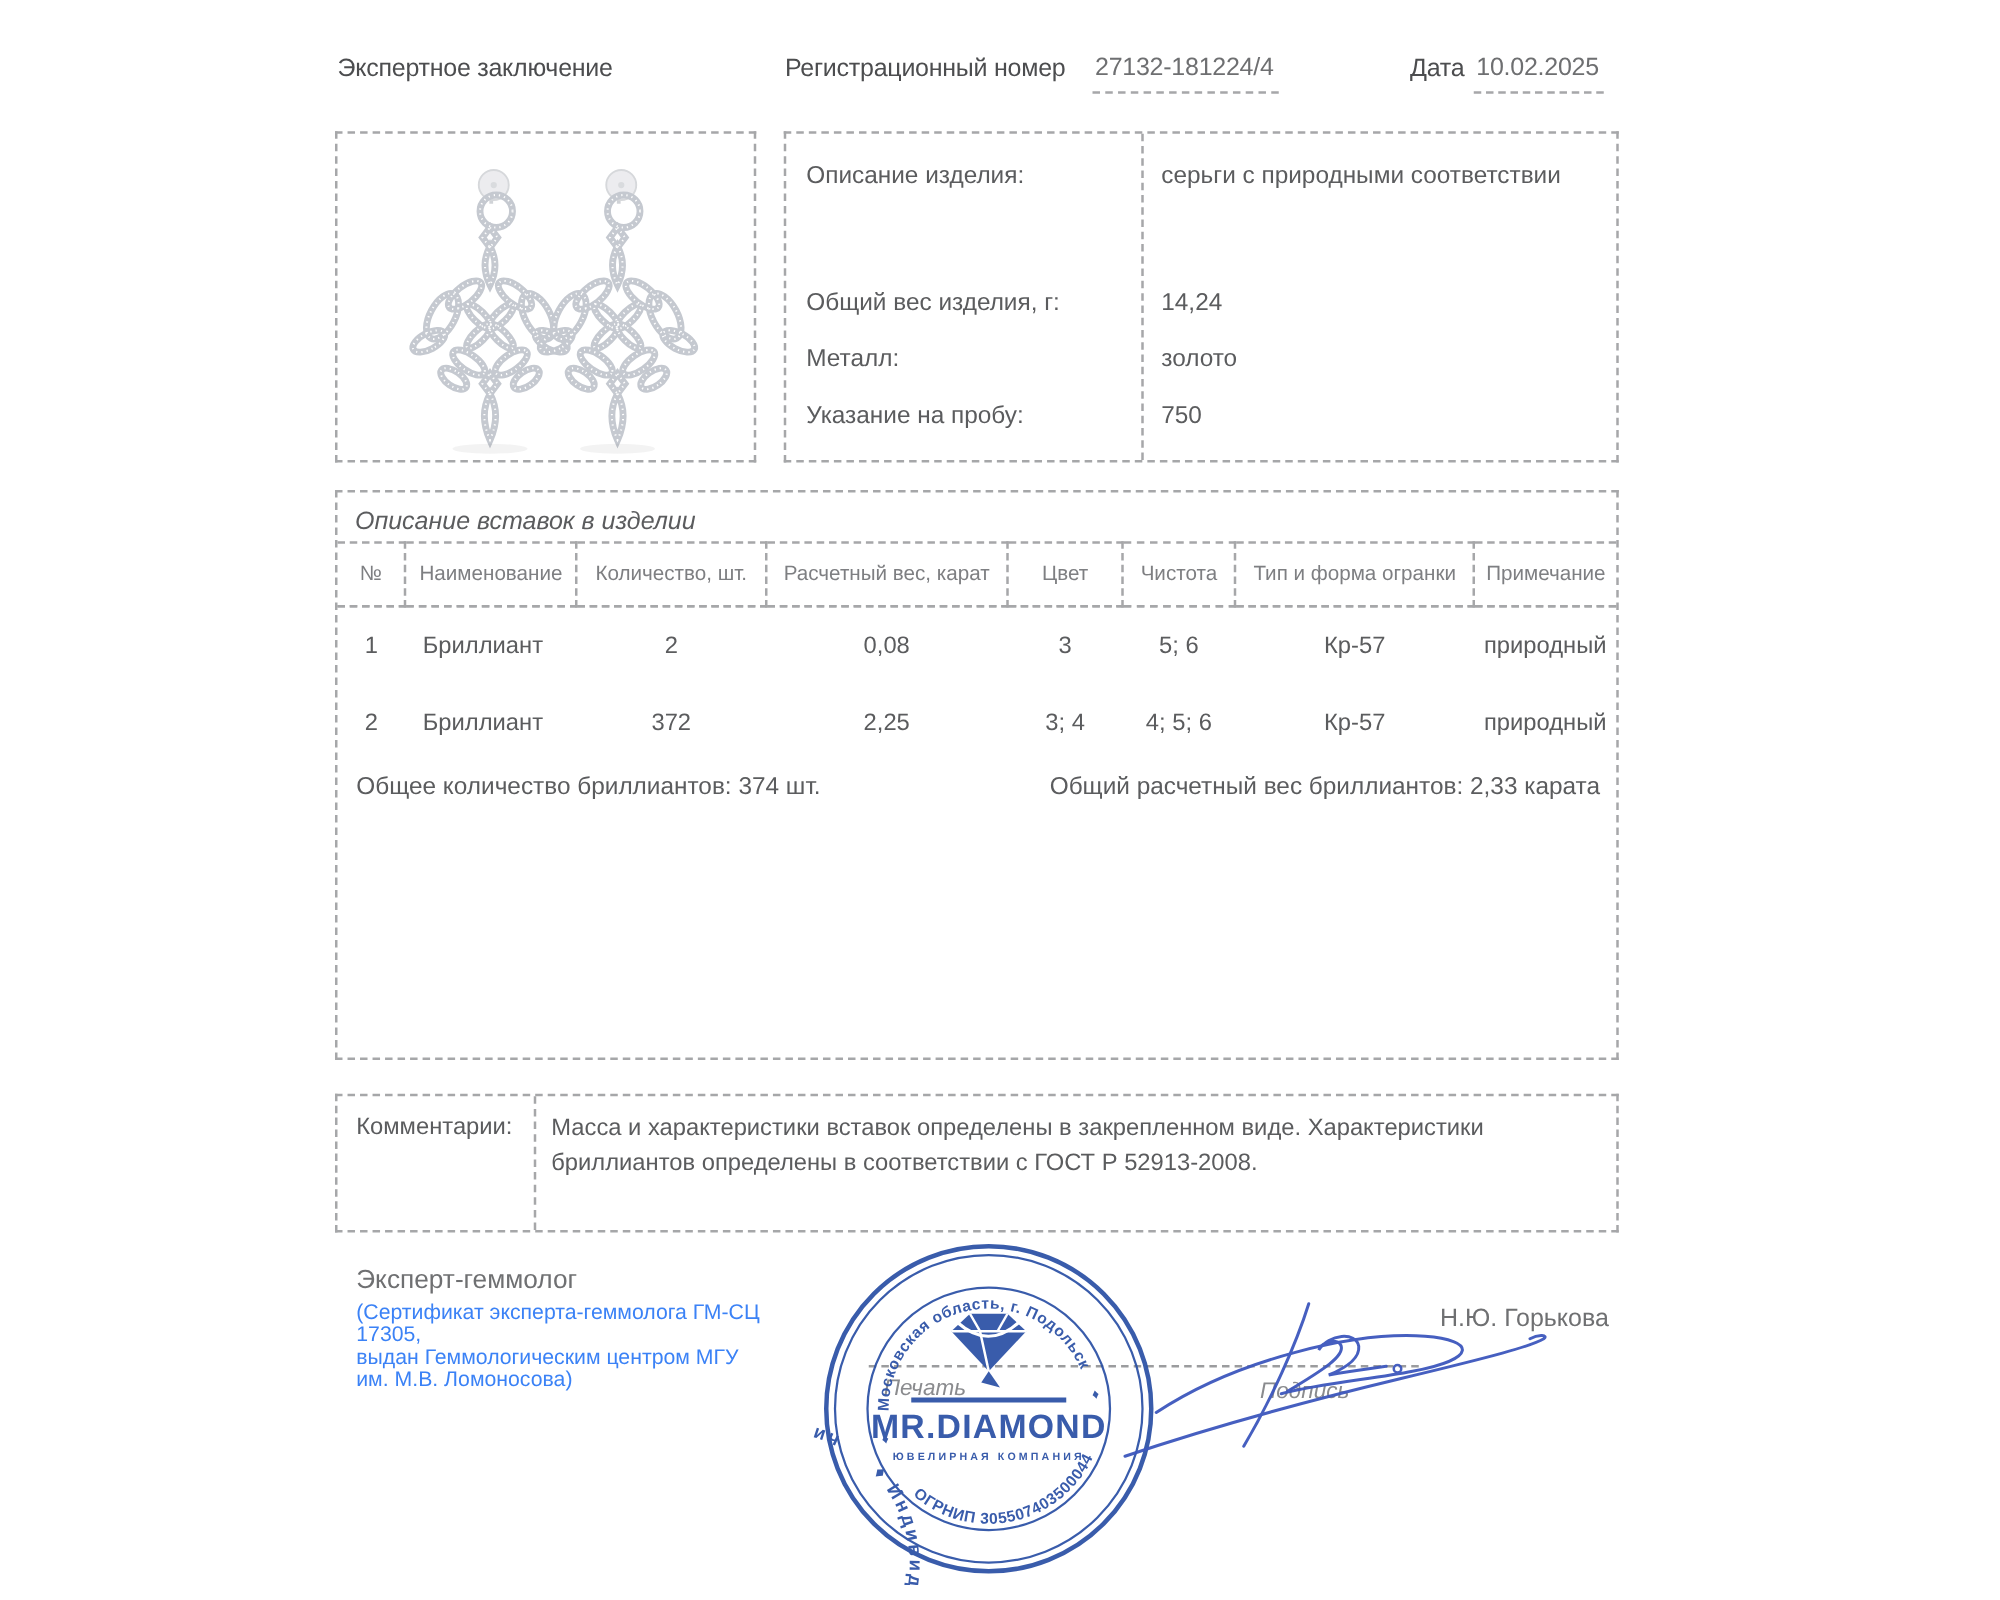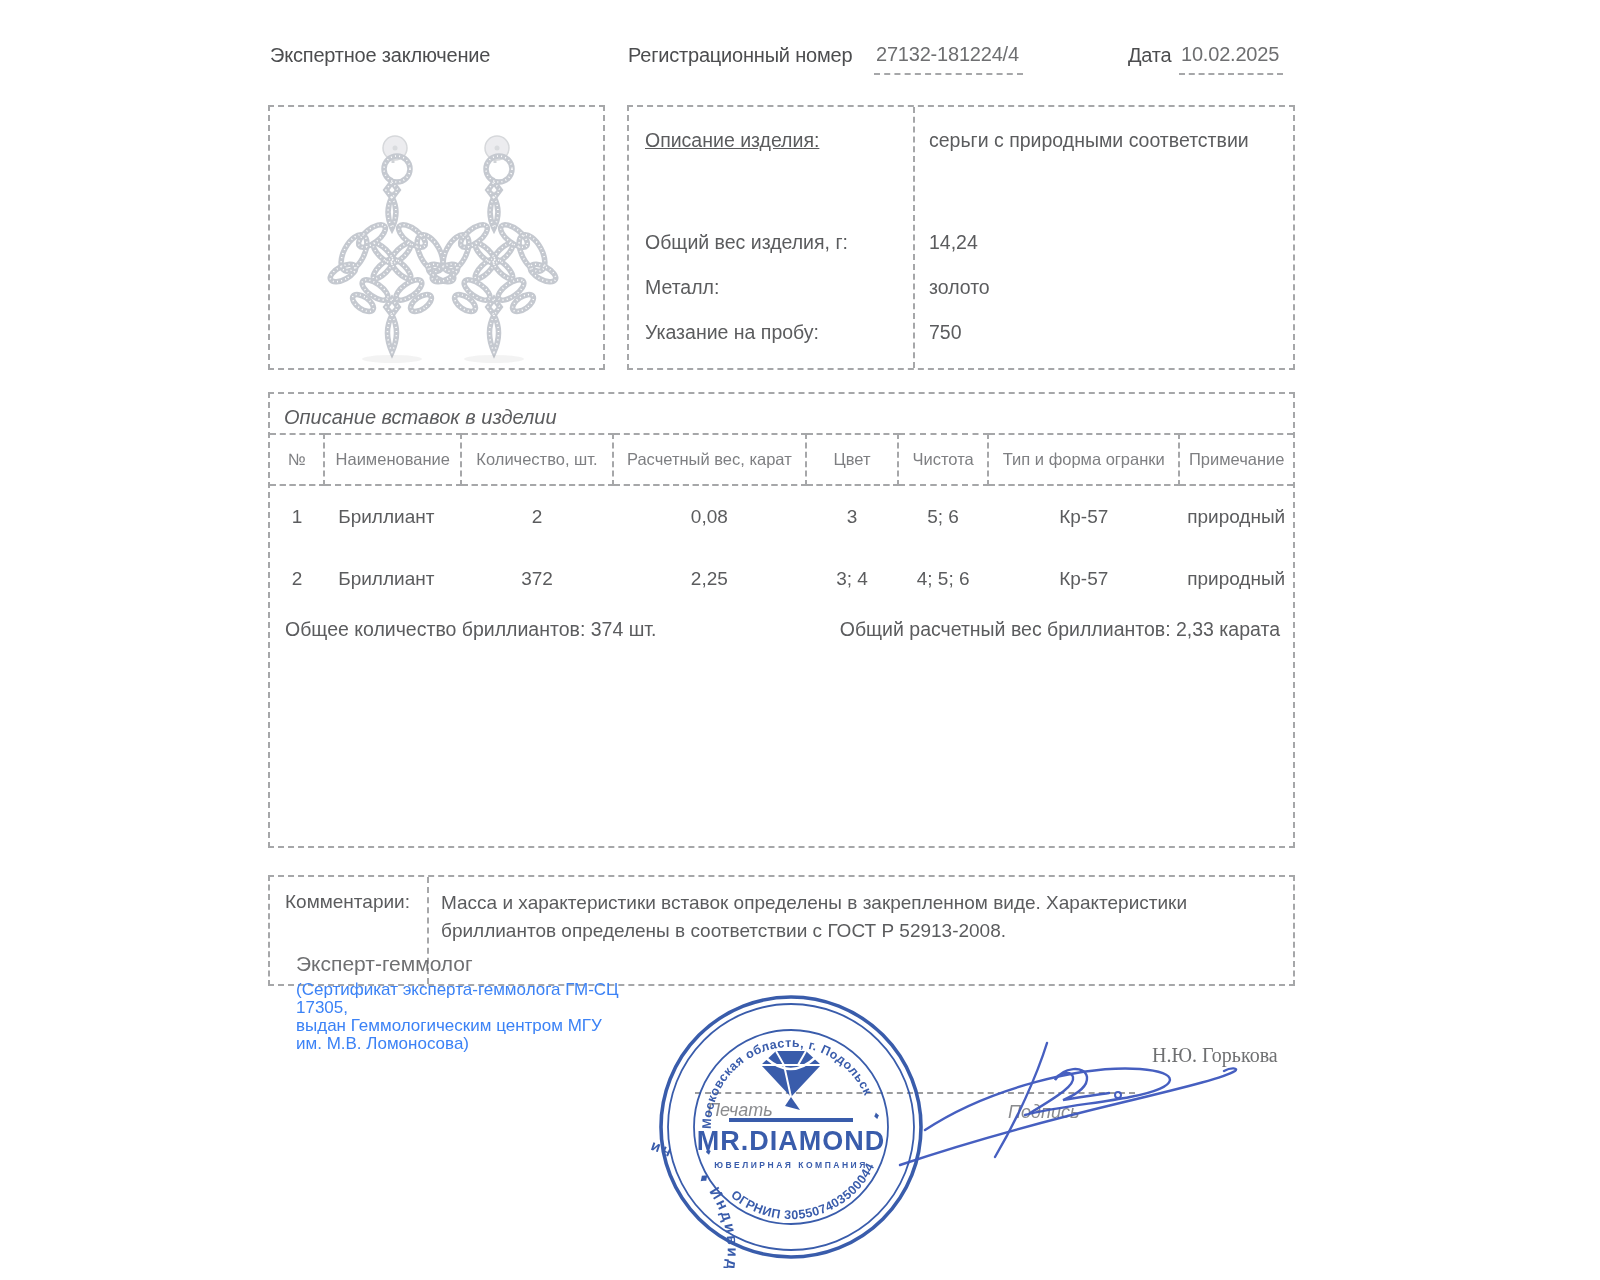--- a/index.html
+++ b/index.html
@@ -44,21 +44,21 @@
   
   .com-divider{position:absolute;left:157px;top:0;bottom:0;width:0;border-left:2px dashed var(--dash);}
   .com-label{position:absolute;left:15px;top:14px;font-size:19px;color:var(--txt-mid);}
   .com-text{position:absolute;left:171px;top:12px;right:18px;font-size:19px;line-height:27.5px;color:var(--txt-mid);}
 
   
   .exp-title{font-size:21px;color:#6f7072;}
   .exp-cert{font-size:17px;line-height:18px;color:#3b82f6;margin-top:5px;}
   .field-line{position:absolute;left:695px;top:1092px;width:440px;border-top:2px dashed #9b9c9e;z-index:1;}
   .ph-label{position:absolute;font-size:18px;color:#8a8b8e;z-index:0;font-style:italic;}
-  .exp-name{position:absolute;left:1152px;top:1044px;font-size:20px;color:#6f7072;font-family:Liberation Serif, serif;}
+  .exp-name{position:absolute;left:1152px;top:1044px;font-size:20px;color:#6f7072;}
 
   .stamp-wrap{position:absolute;left:650px;top:986px;width:282px;height:282px;z-index:2;opacity:0.93;}
   .sign-wrap{position:absolute;left:895px;top:1025px;width:360px;height:160px;z-index:3;}
 </style>
 </head>
 <body>
 
 <div class="page">
 
   <div class="abs blabel" style="left:270px;top:44px;">Экспертное заключение</div>
@@ -107,21 +107,21 @@
       <g transform="translate(224,150)">
           <use href="#earring-full"></use>
         </g>
       <ellipse cx="122" cy="252" rx="30" ry="4" fill="#30343a" opacity="0.06"></ellipse>
       <ellipse cx="224" cy="252" rx="30" ry="4" fill="#30343a" opacity="0.06"></ellipse>
     </svg>
   </div>
 
   <div class="abs panel" style="left:627px;top:105px;width:668px;height:265px;">
     <div class="inf-divider"></div>
-    <div class="inf-label" style="top:22px;text-decoration:underline;">Описание изделия:</div>
+    <div class="inf-label" style="top:22px;">Описание изделия:</div>
     <div class="inf-value" style="top:22px;">серьги с природными соответствии</div>
     <div class="inf-label" style="top:124px;">Общий вес изделия, г:</div>
     <div class="inf-value" style="top:124px;">14,24</div>
     <div class="inf-label" style="top:169px;">Металл:</div>
     <div class="inf-value" style="top:169px;">золото</div>
     <div class="inf-label" style="top:214px;">Указание на пробу:</div>
     <div class="inf-value" style="top:214px;">750</div>
   </div>
 
   <div class="abs panel" style="left:268px;top:392px;width:1027px;height:456px;">
@@ -177,21 +177,21 @@
       <span>Общий расчетный вес бриллиантов: 2,33 карата</span>
     </div>
   </div>
 
   <div class="abs panel" style="left:268px;top:875px;width:1027px;height:111px;">
     <div class="com-divider"></div>
     <div class="com-label">Комментарии:</div>
     <div class="com-text">Масса и характеристики вставок определены в закрепленном виде. Характеристики бриллиантов определены в соответствии с ГОСТ Р 52913-2008.</div>
   </div>
 
-  <div class="abs" style="left:285px;top:952px;width:360px;margin-left:11px;">
+  <div class="abs" style="left:285px;top:1012px;width:360px;">
     <div class="exp-title">Эксперт-геммолог</div>
     <div class="exp-cert">
       <span>(Сертификат эксперта-геммолога ГМ-СЦ 17305,</span><br>
       <span>выдан Геммологическим центром МГУ</span><br>
       <span>им. М.В. Ломоносова)</span>
     </div>
   </div>
 
   <div class="ph-label" style="left:707px;top:1100px;">Печать</div>
   <div class="ph-label" style="left:1008px;top:1102px;">Подпись</div>

